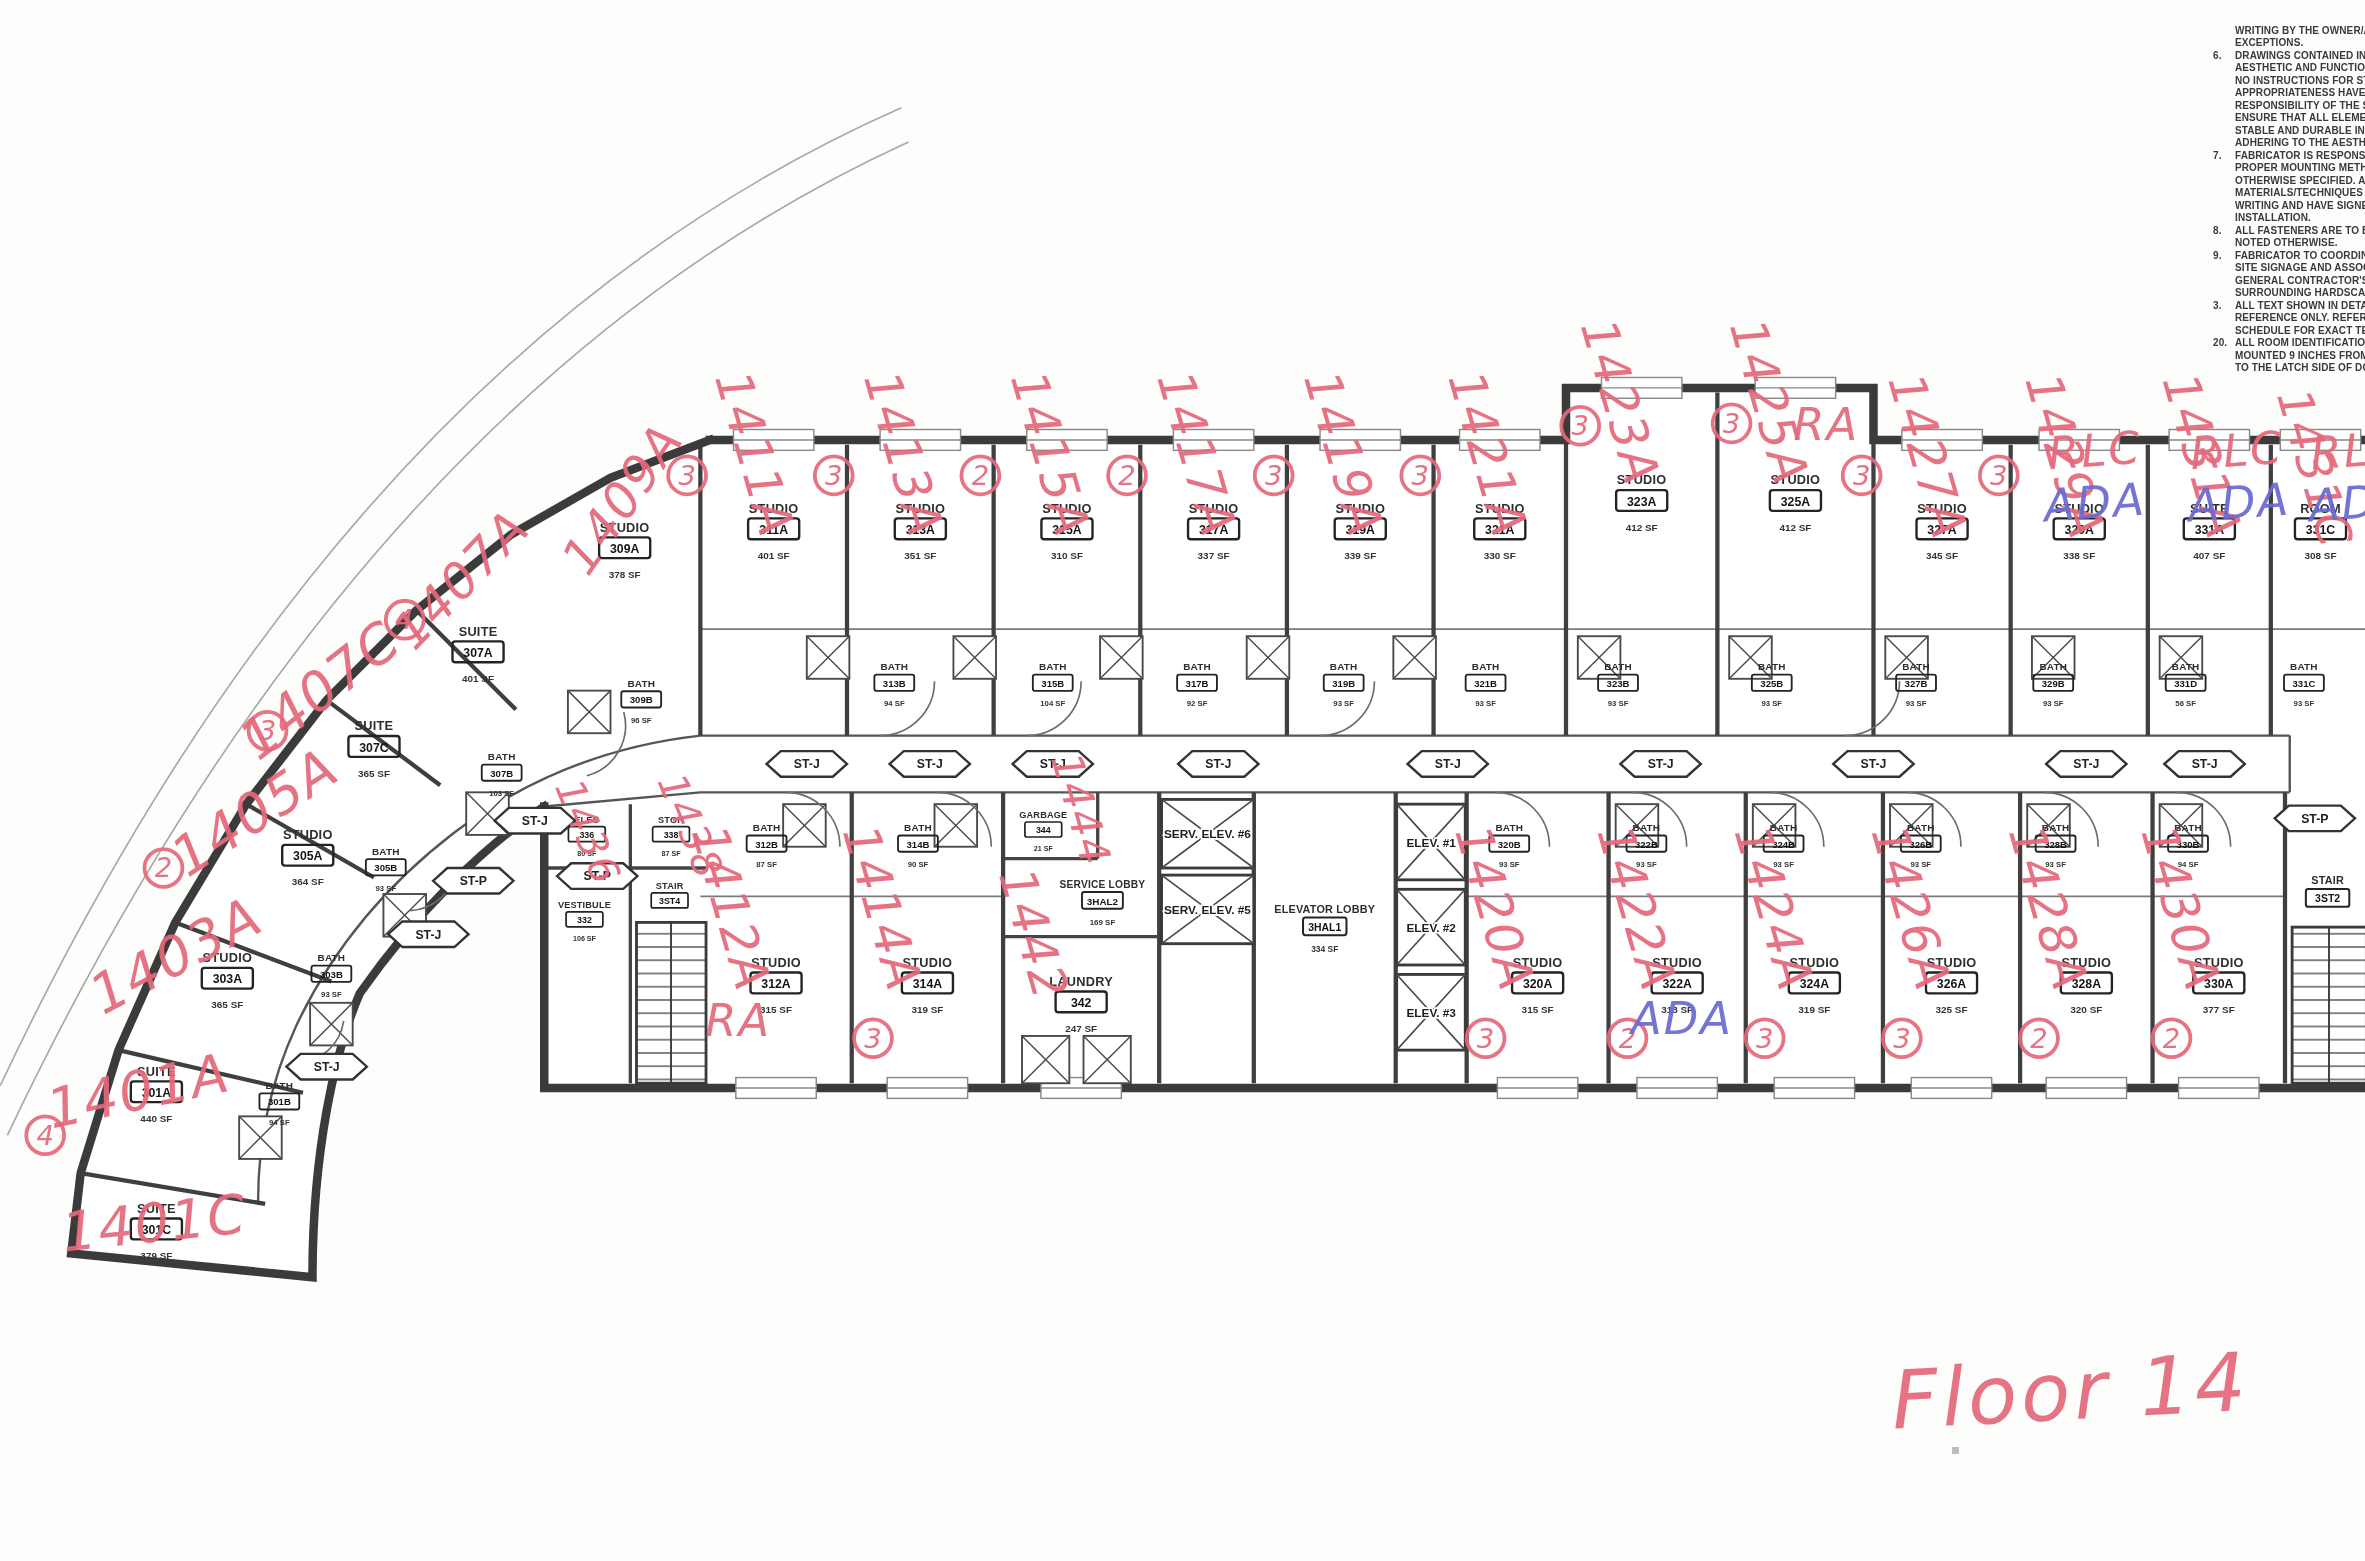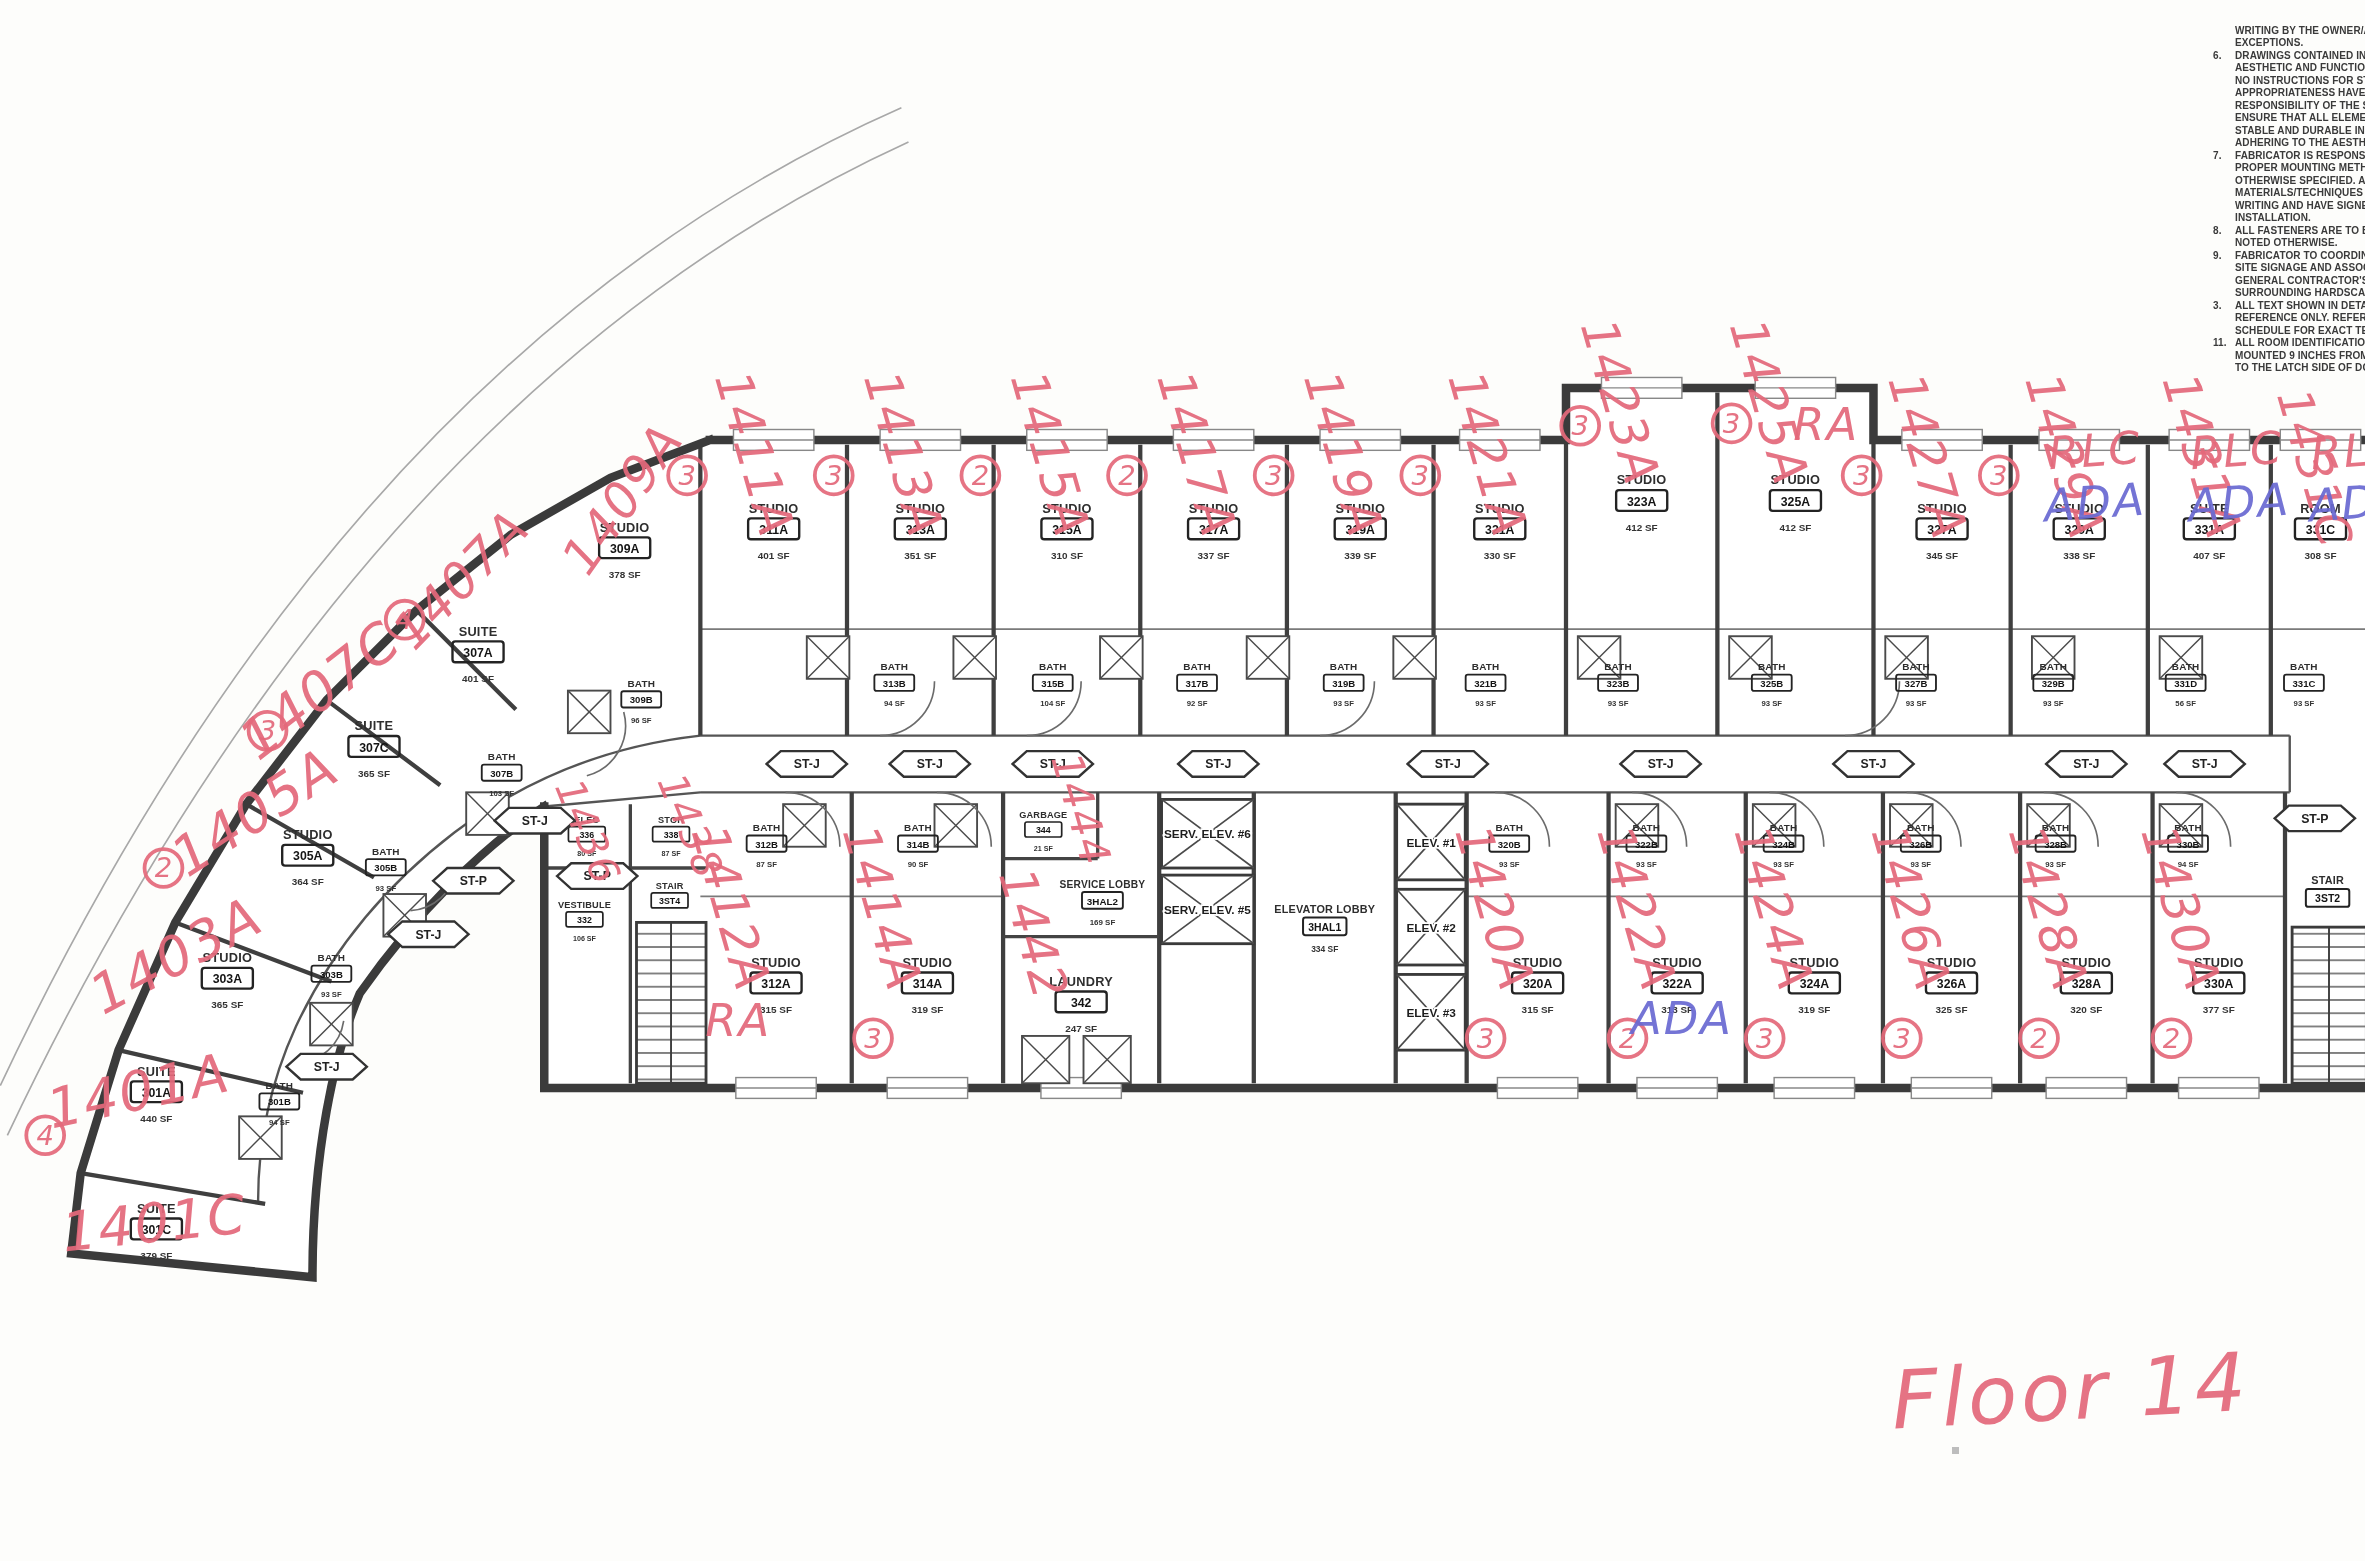--- a/index.html
+++ b/index.html
@@ -992,21 +992,21 @@
   </div>
     <div class="note-line">
     <span class="note-num"></span>
     <span class="note-text">REFERENCE ONLY.  REFER TO SIGNAGE MESSA</span>
   </div>
     <div class="note-line">
     <span class="note-num"></span>
     <span class="note-text">SCHEDULE FOR EXACT TEXT ON EACH SIGN.</span>
   </div>
     <div class="note-line">
-    <span class="note-num">11.</span>
+    <span class="note-num">20.</span>
     <span class="note-text">ALL ROOM IDENTIFICATIONS SIGNS ARE TO B</span>
   </div>
     <div class="note-line">
     <span class="note-num"></span>
     <span class="note-text">MOUNTED 9 INCHES FROM THE CENTER OF T</span>
   </div>
     <div class="note-line">
     <span class="note-num"></span>
     <span class="note-text">TO THE LATCH SIDE OF DOOR FRAME.</span>
   </div>

